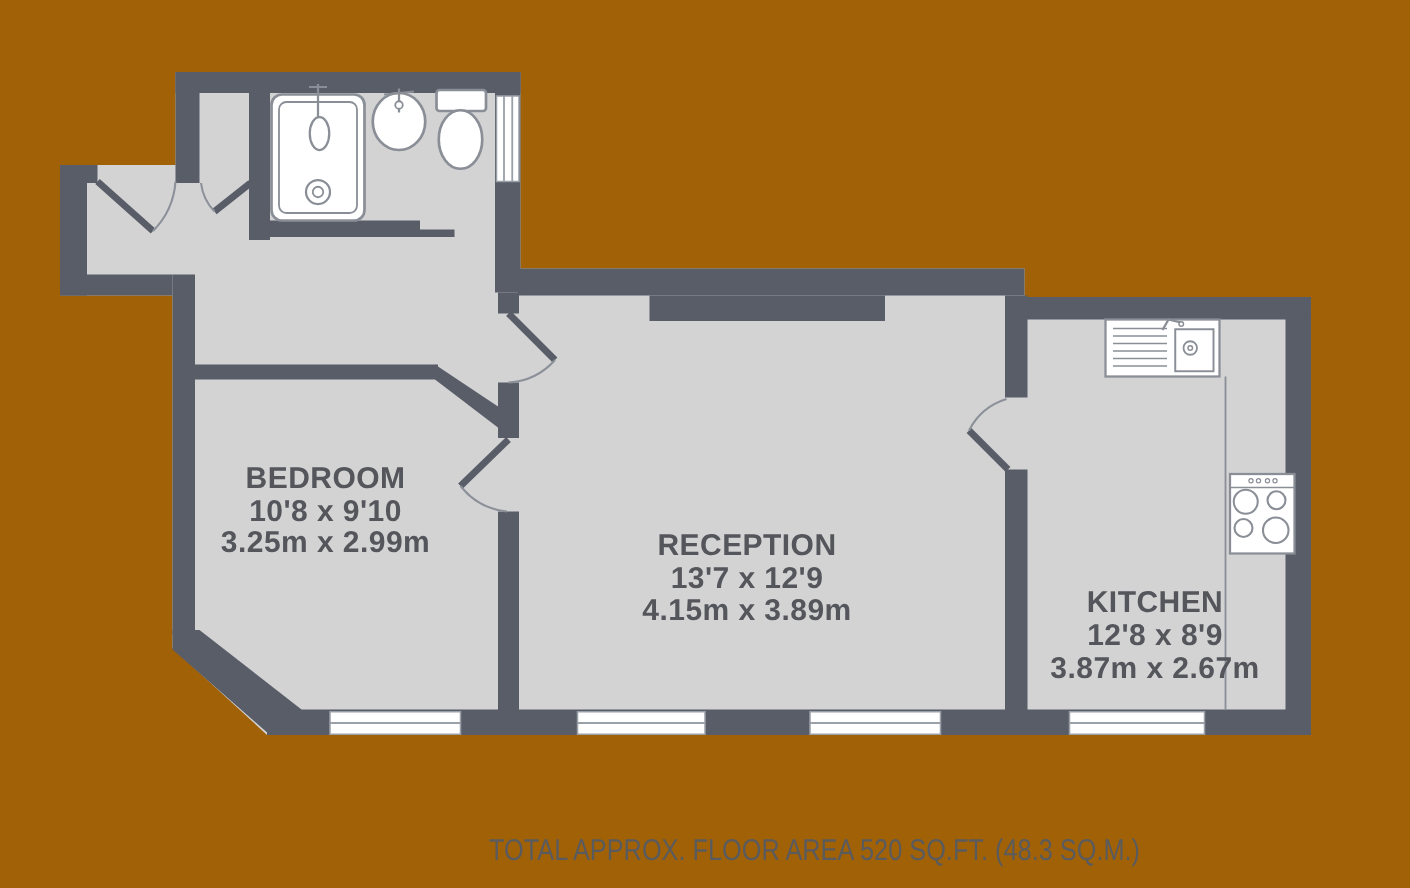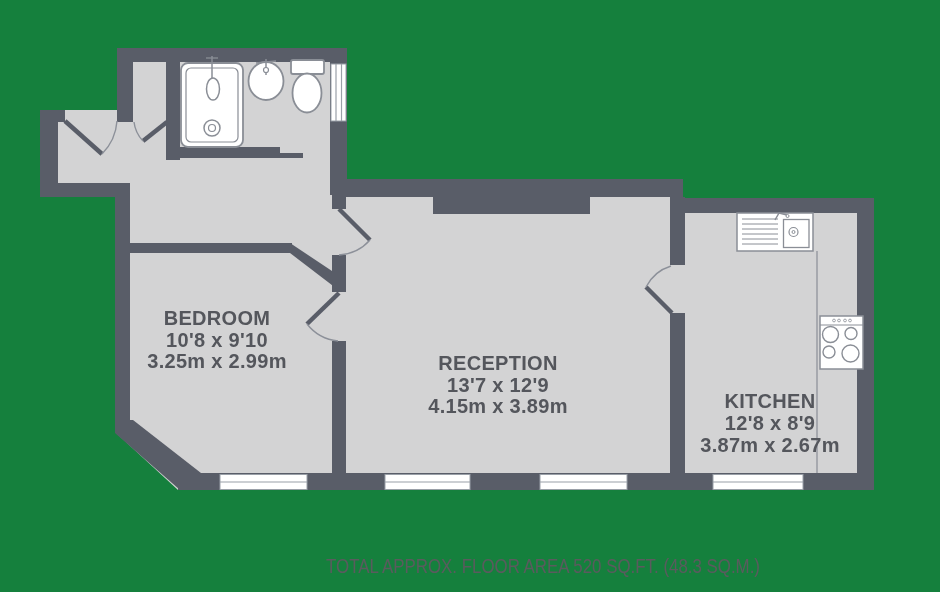--- a/index.html
+++ b/index.html
@@ -1,16 +1,16 @@
 <!DOCTYPE html>
 <html><head>
 <meta charset="utf-8">
 <style>
   html,body{margin:0;padding:0;background:#ffffff;}
-  .canvas{position:relative;width:940px;height:592px;background:#15803d;overflow:hidden;
+  .canvas{position:relative;width:940px;height:592px;background:#a16207;overflow:hidden;
           font-family:"Liberation Sans",sans-serif;}
   svg{display:block;}
   .room-label{font-family:"Liberation Sans",sans-serif;font-weight:bold;font-size:20px;
               fill:#54565c;text-anchor:middle;letter-spacing:.3px;}
   .footer-text{font-family:"Liberation Sans",sans-serif;font-weight:normal;font-size:20px;
                fill:#5a5b5e;text-anchor:middle;}
   .wall{fill:#595d68;}
   .leaf{stroke:#595d68;stroke-width:4.5;stroke-linecap:butt;fill:none;}
   .swing{stroke:#8c9099;stroke-width:1.4;fill:none;}
   .fix{stroke:#8a8e96;fill:#ffffff;}

